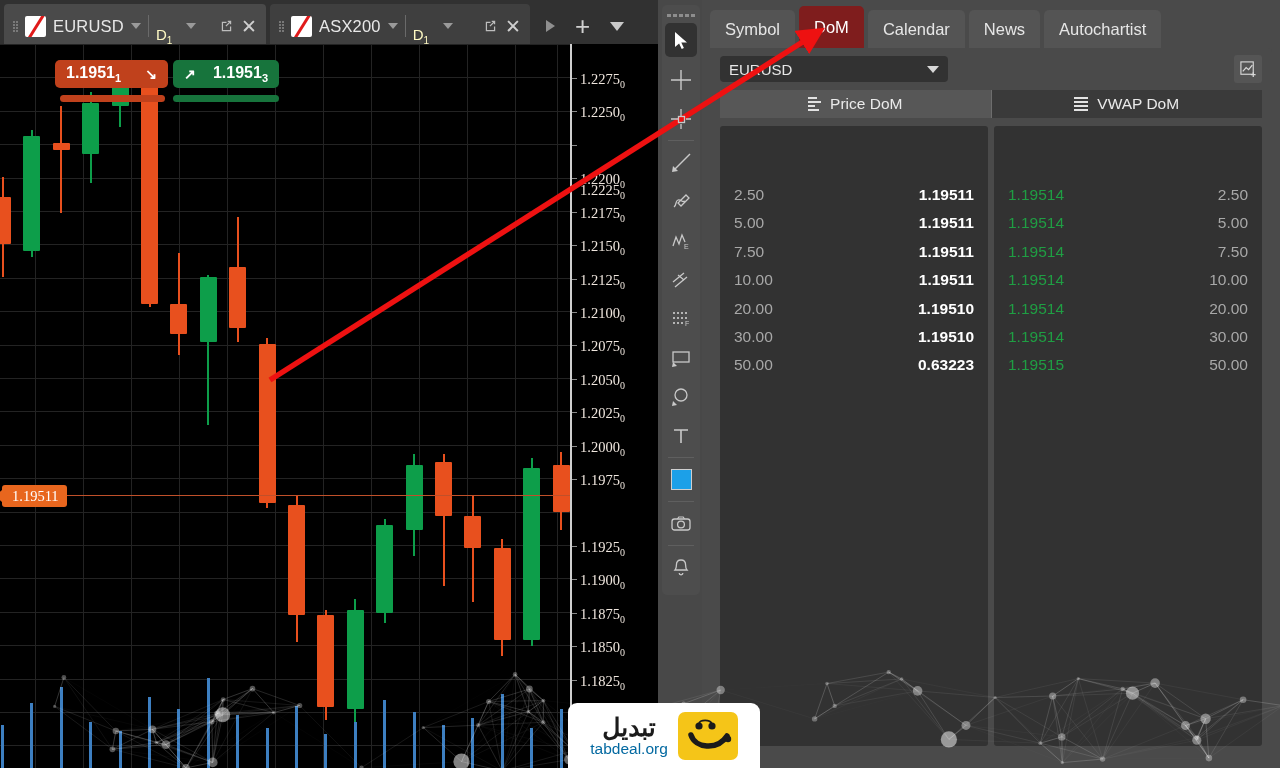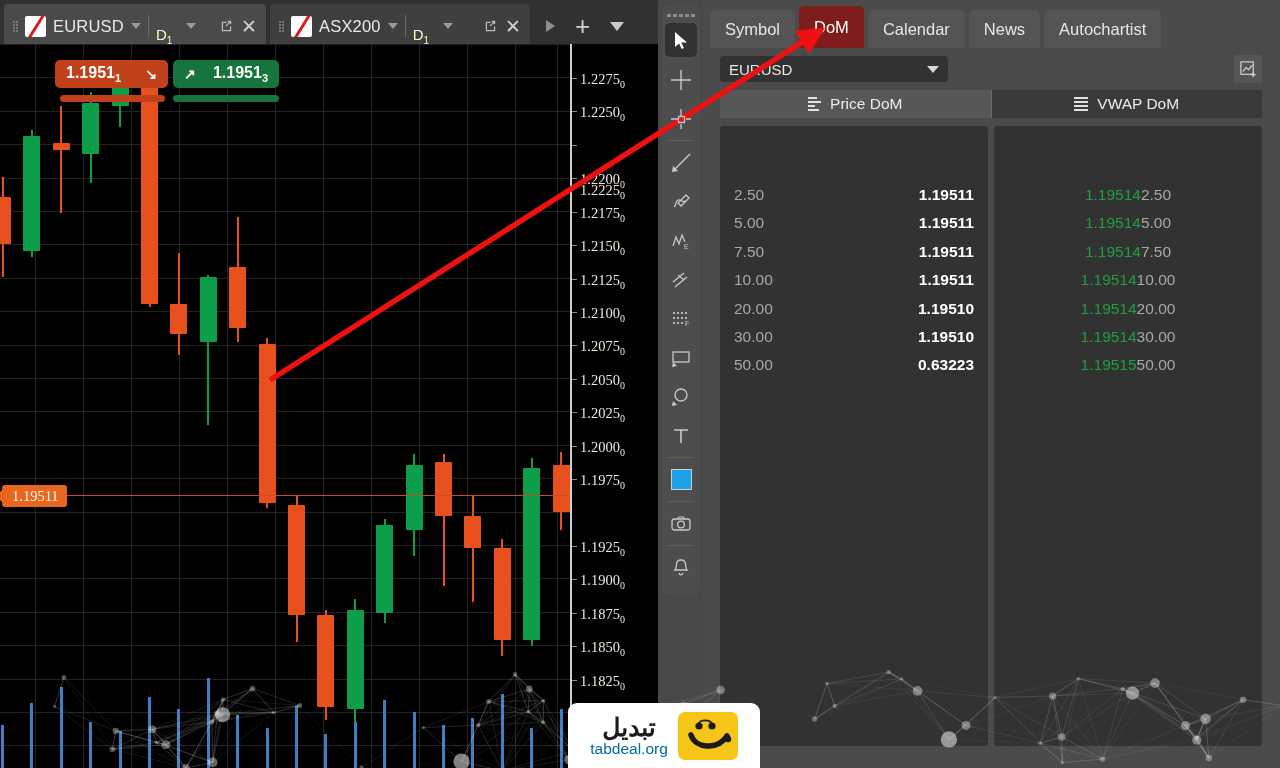--- a/index.html
+++ b/index.html
@@ -133,21 +133,21 @@
   .dom-ic span { height: 2px; background: #e2e2e2; display: block; }
 
   #dom-tables { position: absolute; left: 10px; top: 78px; width: 542px; height: 620px; display: flex; gap: 6px; }
   .dom-col { flex: 1; background: #323232; border-radius: 3px; position: relative; }
   .dom-row { position: absolute; left: 0; width: 100%; height: 28px; display: flex; align-items: center; padding: 0 14px; }
   .dom-row span { font-size: 15.5px; }
   .vol { color: #a8a8a8; }
   .px-bid { color: #ffffff; font-weight: bold; }
   .px-ask { color: #1f9e43; }
   .dom-col.left .dom-row { justify-content: space-between; }
-  .dom-col.right .dom-row { justify-content: center; }
+  .dom-col.right .dom-row { justify-content: space-between; }
 
   
   #net-overlay { position: absolute; left: 0; bottom: 0; width: 1280px; height: 128px; pointer-events: none; }
   #watermark {
     position: absolute; left: 568px; top: 703px; width: 192px; height: 65px;
     background: #fff; border-radius: 9px 9px 0 0; display: flex; align-items: center;
     justify-content: center; gap: 10px; padding: 0 8px;
   }
   #wm-text { display: flex; flex-direction: column; align-items: center; }
   #wm-ar { color: #1b1b1b; font-size: 25px; font-weight: bold; line-height: 1.05; }

